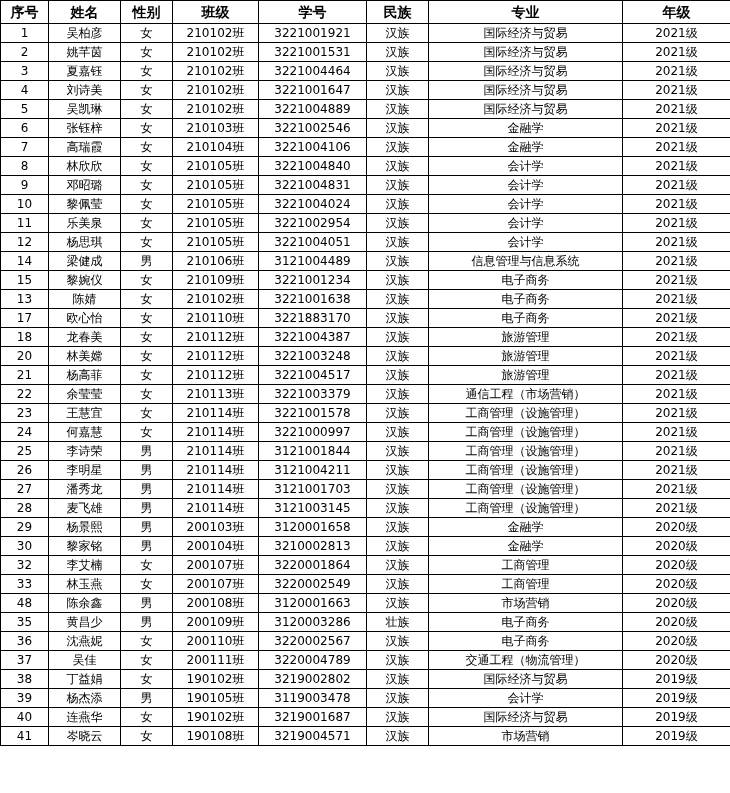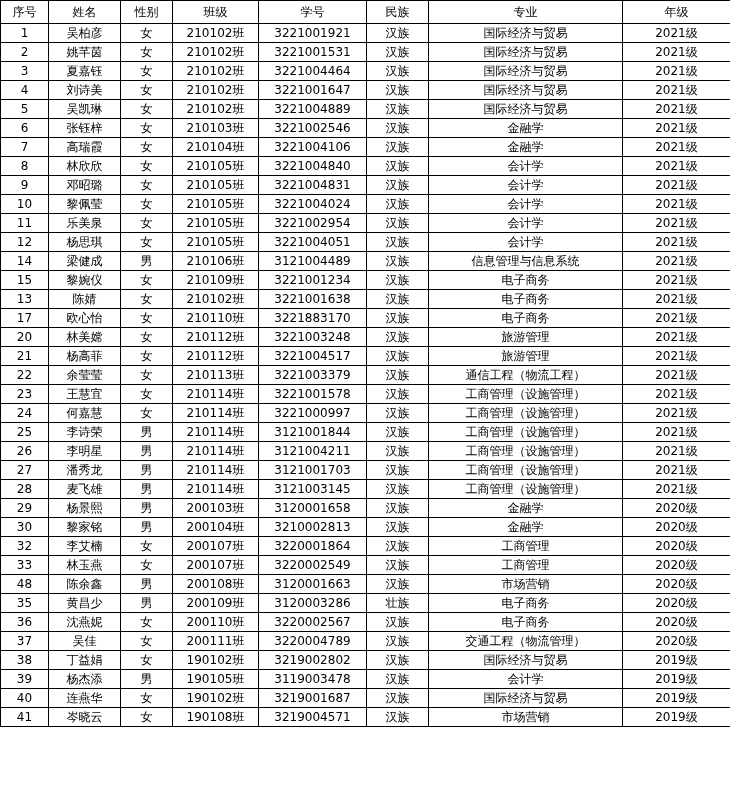--- a/index.html
+++ b/index.html
@@ -23,22 +23,22 @@
     vertical-align: middle;
     font-size: 12px;
     color: #000000;
     padding: 0;
     height: 18px;
     line-height: 18px;
     overflow: hidden;
     white-space: nowrap;
   }
   #student-table thead th {
-    font-weight: normal;
-    font-size: 12px;
+    font-weight: bold;
+    font-size: 14px;
     height: 22px;
     line-height: 22px;
   }
   col.c-index { width: 48px; }
   col.c-name { width: 72px; }
   col.c-gender { width: 52px; }
   col.c-class { width: 86px; }
   col.c-sid { width: 108px; }
   col.c-ethnic { width: 62px; }
   col.c-major { width: 194px; }
@@ -225,20 +225,30 @@
         <td>17</td>
         <td>欧心怡</td>
         <td>女</td>
         <td>210110班</td>
         <td>3221883170</td>
         <td>汉族</td>
         <td>电子商务</td>
         <td>2021级</td>
       </tr>
       <tr>
+        <td>18</td>
+        <td>龙春美</td>
+        <td>女</td>
+        <td>210112班</td>
+        <td>3221004387</td>
+        <td>汉族</td>
+        <td>旅游管理</td>
+        <td>2021级</td>
+      </tr>
+      <tr>
         <td>20</td>
         <td>林美嫦</td>
         <td>女</td>
         <td>210112班</td>
         <td>3221003248</td>
         <td>汉族</td>
         <td>旅游管理</td>
         <td>2021级</td>
       </tr>
       <tr>
@@ -251,21 +261,21 @@
         <td>旅游管理</td>
         <td>2021级</td>
       </tr>
       <tr>
         <td>22</td>
         <td>余莹莹</td>
         <td>女</td>
         <td>210113班</td>
         <td>3221003379</td>
         <td>汉族</td>
-        <td>通信工程（物流工程）</td>
+        <td>通信工程（市场营销）</td>
         <td>2021级</td>
       </tr>
       <tr>
         <td>23</td>
         <td>王慧宜</td>
         <td>女</td>
         <td>210114班</td>
         <td>3221001578</td>
         <td>汉族</td>
         <td>工商管理（设施管理）</td>

